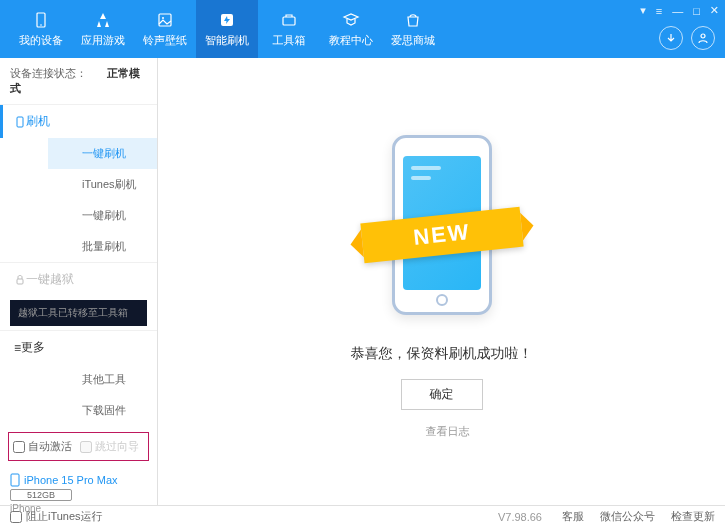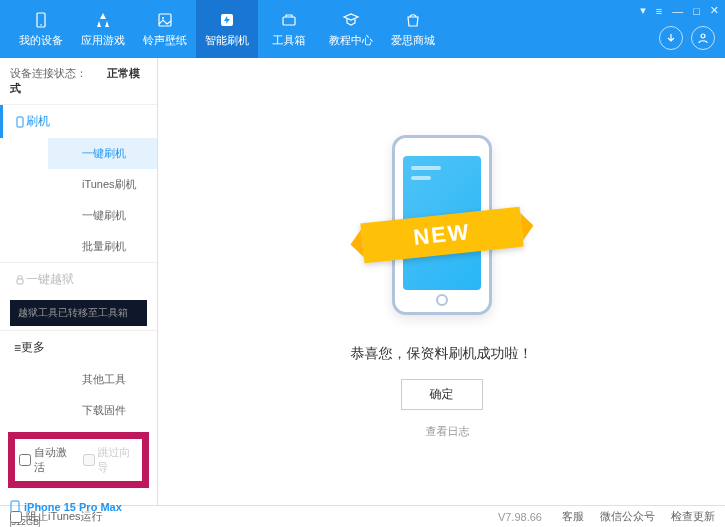--- a/index.html
+++ b/index.html
@@ -21,27 +21,27 @@
 .body{display:flex;height:447px;}
 .sidebar{width:158px;border-right:1px solid #e0e0e0;display:flex;flex-direction:column;font-size:12px;}
 .status-row{padding:8px 10px;font-size:11px;color:#666;}
 .status-val{color:#333;font-weight:bold;margin-left:20px;}
 .side-section{border-top:1px solid #f0f0f0;}
 .side-head{padding:8px 14px;display:flex;align-items:center;color:#333;font-size:12px;}
 .side-head.blue{color:#2196f3;border-left:3px solid #2196f3;padding-left:11px;}
 .side-item{padding:8px 14px 8px 34px;color:#666;cursor:pointer;font-size:11px;margin-left:48px;}
 .side-item.active{background:#e3f2fd;color:#2196f3;}
 .jailbreak-note{background:#0f172a;margin:4px 10px;padding:6px 8px;font-size:10px;color:#999;line-height:1.4;}
-.checks{border:7px solid #be185d;margin:6px 8px;padding:6px 4px;display:flex;gap:8px;font-size:11px;}
+.checks{border:1px solid #be185d;margin:6px 8px;padding:6px 4px;display:flex;gap:8px;font-size:11px;}
 .chk{display:flex;align-items:center;gap:3px;color:#666;}
 .chk.disabled{color:#ccc;}
 .chk input{width:12px;height:12px;}
 .device-info{padding:6px 10px;font-size:11px;}
-.device-name{color:#2196f3;font-weight:bold;}
-.storage-badge{display:inline-block;border:1px solid #999;border-radius:2px;padding:0 0;font-size:9px;color:#666;margin-top:2px;}
+.device-name{color:#2196f3;font-weight:normal;}
+.storage-badge{display:inline-block;border:1px solid #999;border-radius:2px;padding:0 16px;font-size:9px;color:#666;margin-top:2px;}
 .device-type{color:#999;font-size:10px;margin-top:2px;}
 .main{flex:1;display:flex;flex-direction:column;align-items:center;justify-content:center;position:relative;}
 .phone-illus{position:relative;width:140px;height:200px;}
 .phone-body{position:absolute;left:20px;top:10px;width:100px;height:180px;background:#fff;border:3px solid #b0c4de;border-radius:14px;box-shadow:0 4px 12px rgba(0,0,0,0.1);}
 .phone-screen{position:absolute;left:8px;top:18px;right:8px;bottom:22px;background:linear-gradient(135deg,#4fc3f7,#29b6f6);border-radius:4px;}
 .phone-screen::before{content:"";position:absolute;left:8px;top:10px;width:30px;height:4px;background:rgba(255,255,255,0.6);border-radius:2px;}
 .phone-screen::after{content:"";position:absolute;left:8px;top:20px;width:20px;height:4px;background:rgba(255,255,255,0.6);border-radius:2px;}
 .phone-home{position:absolute;bottom:6px;left:50%;transform:translateX(-50%);width:12px;height:12px;border:2px solid #b0c4de;border-radius:50%;}
 .new-ribbon{position:absolute;left:-10px;top:90px;width:160px;height:40px;background:#ffc107;display:flex;align-items:center;justify-content:center;font-size:22px;font-weight:900;color:#fff;letter-spacing:2px;transform:rotate(-6deg);box-shadow:0 2px 6px rgba(0,0,0,0.2);}
 .new-ribbon::before,.new-ribbon::after{content:"";position:absolute;width:0;height:0;border-style:solid;}

